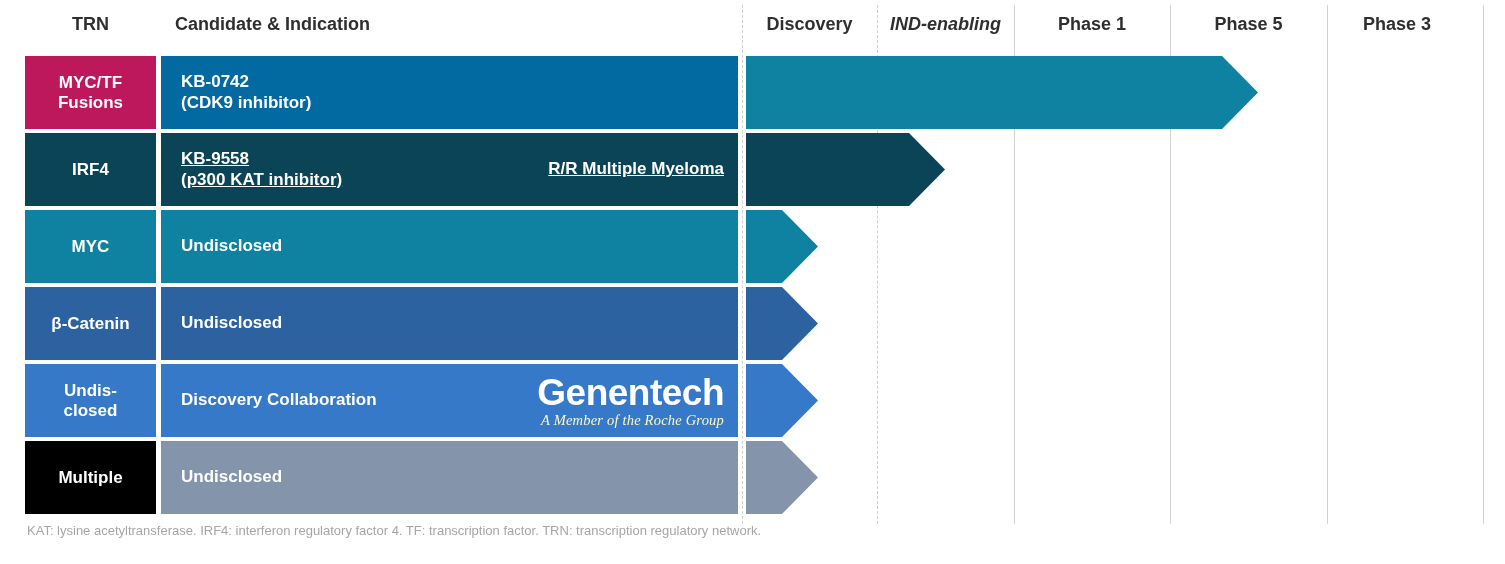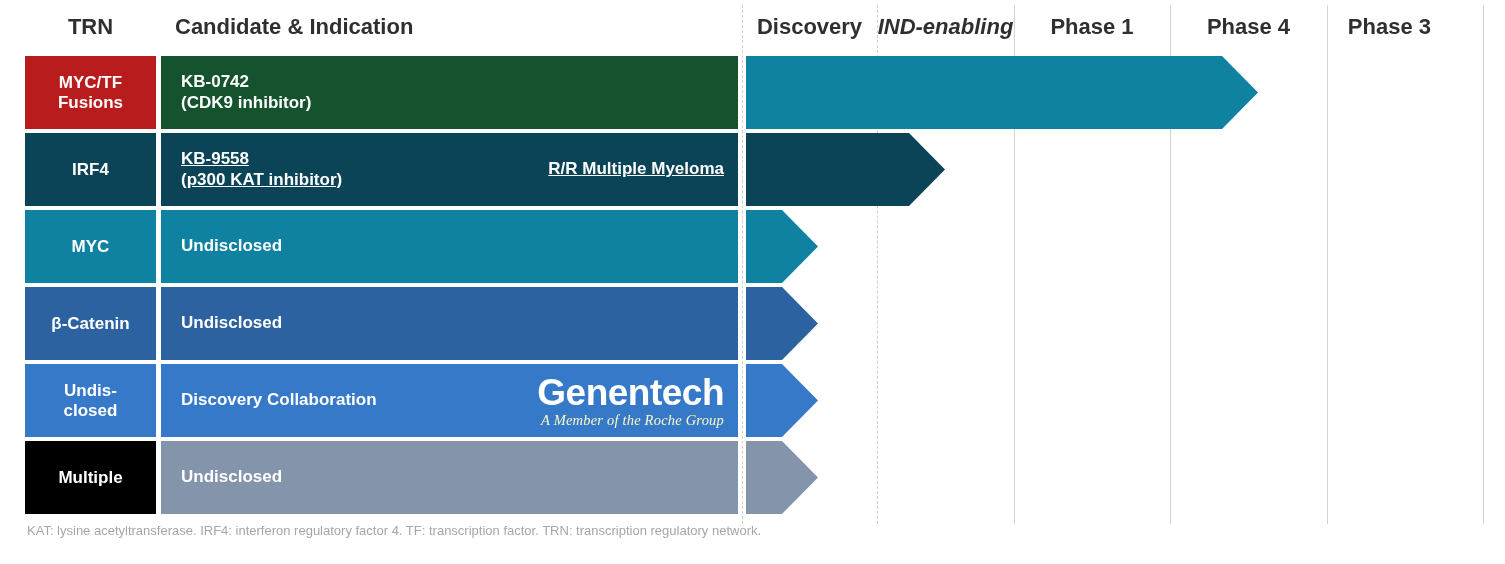--- a/index.html
+++ b/index.html
@@ -27,21 +27,21 @@
   .header-band {
     position: absolute;
     left: 0;
     top: 0;
     width: 1505px;
     height: 52px;
   }
   .hdr {
     position: absolute;
     top: 14px;
-    font-size: 22px;
+    font-size: 18px;
     font-weight: bold;
     color: #2f2f2f;
     white-space: nowrap;
   }
   .hdr.center { text-align: center; }
 
   
   .vdiv {
     position: absolute;
     top: 5px;
@@ -158,37 +158,37 @@
 <body>
 
 <div id="pipeline">
 
   <div class="header-band" id="header-band">
       <div class="hdr center" style="left: 25px; width: 131px; text-align: center;">TRN</div>
       <div class="hdr" style="left: 175px; width: 420px; text-align: left;">Candidate &amp; Indication</div>
       <div class="hdr center" style="left: 742px; width: 135px; text-align: center;">Discovery</div>
       <div class="hdr center" style="left: 877px; width: 137px; text-align: center; font-style: italic;">IND-enabling</div>
       <div class="hdr center" style="left: 1014px; width: 156px; text-align: center;">Phase 1</div>
-      <div class="hdr center" style="left: 1170px; width: 157px; text-align: center;">Phase 4</div>
+      <div class="hdr center" style="left: 1170px; width: 157px; text-align: center;">Phase 5</div>
       <div class="hdr center" style="left: 1275px; width: 156px; text-align: right;">Phase 3</div>
     </div>
 
   <div id="dividers-layer">
       <div class="vdiv dashed" style="left: 742px;"></div>
       <div class="vdiv dashed" style="left: 877px;"></div>
       <div class="vdiv" style="left: 1014px;"></div>
       <div class="vdiv" style="left: 1170px;"></div>
       <div class="vdiv" style="left: 1327px;"></div>
       <div class="vdiv" style="left: 1483px;"></div>
     </div>
 
   <div id="rows-layer">
       <div class="row" style="top: 56px; width: 1505px;">
-        <div class="trn-block" style="background: #b91c1c;">MYC/TF<br>Fusions</div>
-        <div class="cand-block" style="background: #14532d;">
+        <div class="trn-block" style="background: #be185d;">MYC/TF<br>Fusions</div>
+        <div class="cand-block" style="background: #0369a1;">
           <div class="cand-name">KB-0742<br>(CDK9 inhibitor)</div>
         </div>
         <svg class="arrow" width="512" height="73" viewBox="0 0 512 73" style="left: 746px;">
           <polygon points="0,0 476,0 512,36.5 476,73 0,73" fill="#0e82a0"></polygon>
         </svg>
       </div>
       <div class="row" style="top: 133px; width: 1505px;">
         <div class="trn-block" style="background: rgb(11, 68, 87);">IRF4</div>
         <div class="cand-block" style="background: rgb(11, 68, 87); text-decoration: underline;">
           <div class="cand-name">KB-9558<br>(p300 KAT inhibitor)</div>

